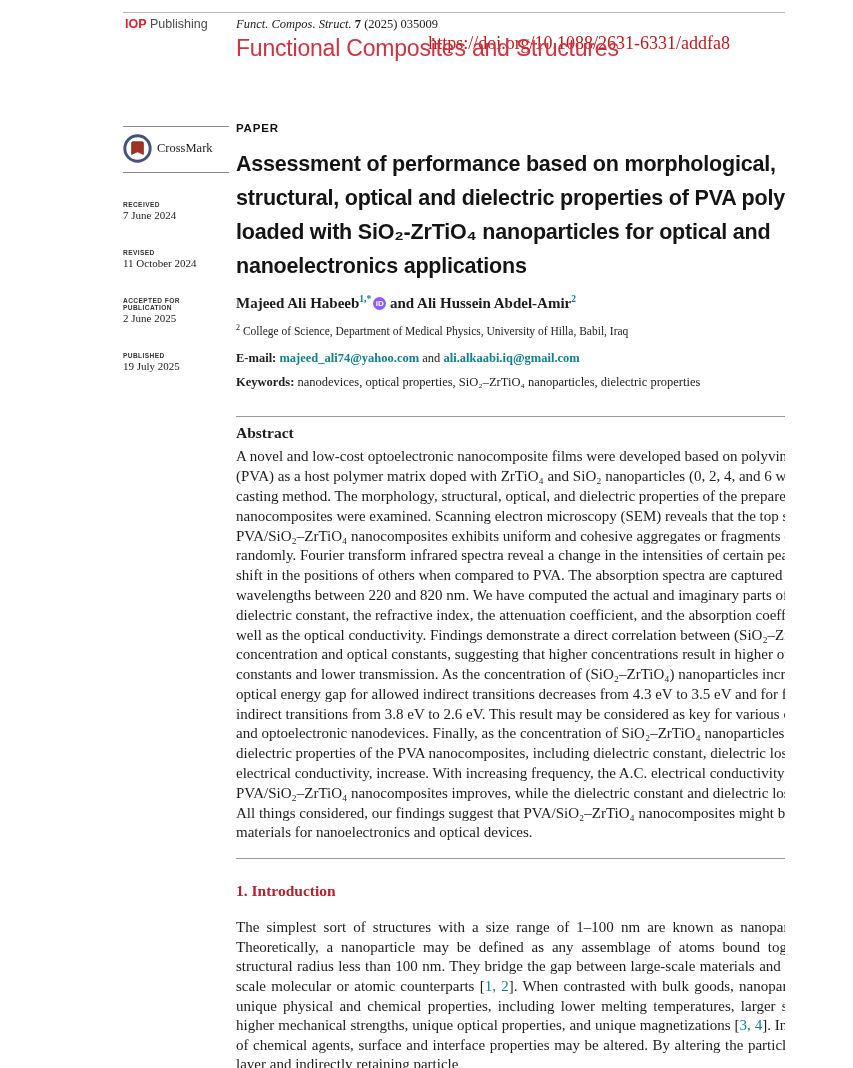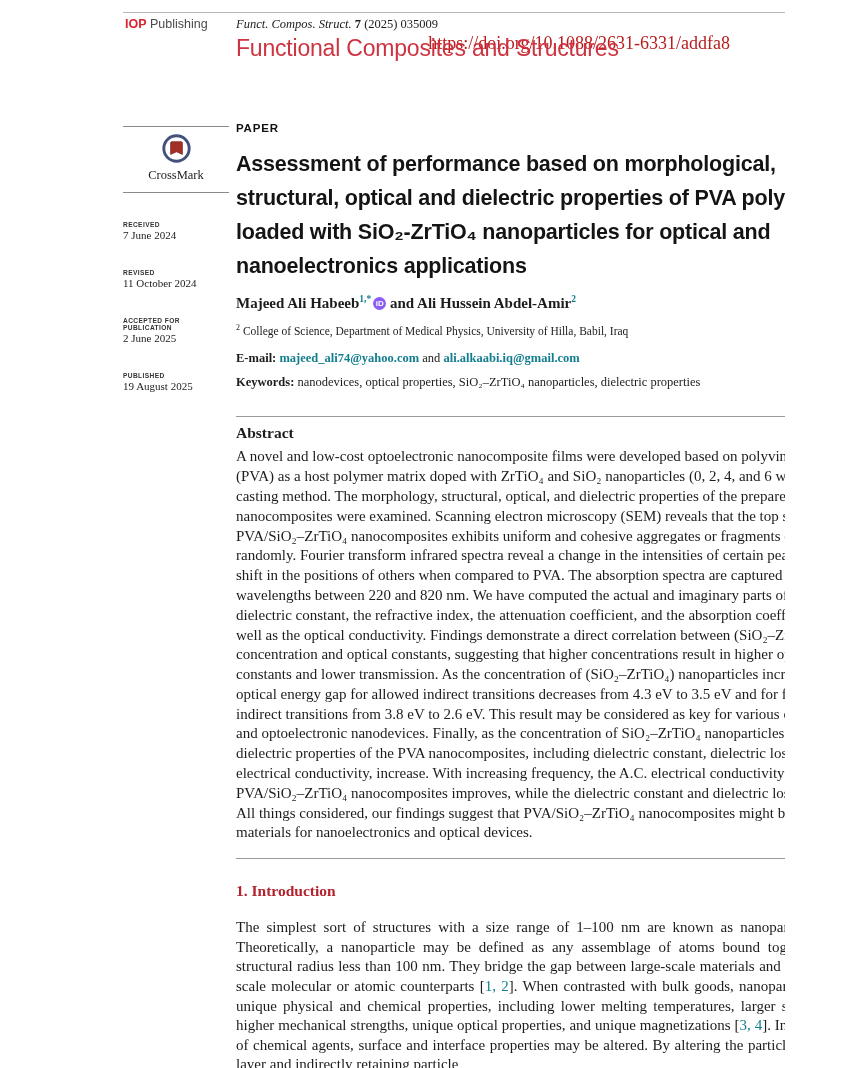--- a/index.html
+++ b/index.html
@@ -20,21 +20,21 @@
   .citation .vol { font-weight:700; }
   .doi-link { position:absolute; right:0; top:16px; font-size:18px; color:#b91c1c; text-decoration:none; }
   .journal-title {
     position:absolute; left:168px; top:35px;
     font-family:"Liberation Sans", sans-serif; font-size:23px; letter-spacing:-0.2px;
     color:#cd3340;
   }
 
   
   .sidebar { position:absolute; left:55px; top:126px; width:106px; }
-  .crossmark-box { border-top:1px solid #8a8a8a; border-bottom:1px solid #8a8a8a; padding:7px 0 9px 0; display:flex; align-items:center; gap:5px; cursor:pointer;flex-direction:column; }
+  .crossmark-box { border-top:1px solid #8a8a8a; border-bottom:1px solid #8a8a8a; padding:7px 0 9px 0; display:flex; align-items:center; gap:5px; cursor:pointer; }
   .crossmark-box svg { display:block; }
   .crossmark-label { font-size:12.5px; color:#222; }
   .date-list { margin-top:6px; }
   .date-entry { margin-bottom:8px;margin-top:28px; }
   .date-label {
     font-family:"Liberation Sans", sans-serif; font-weight:700;
     font-size:6.6px; letter-spacing:0.4px; color:#333; text-transform:uppercase;
   }
   .date-value { font-size:11px; margin-top:1px; }
 
@@ -106,21 +106,21 @@
       <div class="date-entry">
         <div class="date-label">REVISED</div>
         <div class="date-value">11 October 2024</div>
       </div>
       <div class="date-entry">
         <div class="date-label">ACCEPTED FOR PUBLICATION</div>
         <div class="date-value">2 June 2025</div>
       </div>
       <div class="date-entry">
         <div class="date-label">PUBLISHED</div>
-        <div class="date-value">19 August 2025</div>
+        <div class="date-value">19 July 2025</div>
       </div>
     </div>
   </div>
 
   <div class="main">
     <div class="paper-label">PAPER</div>
 
     <h1 class="article-title">Assessment of performance based on morphological, structural, optical and dielectric properties of PVA polymer loaded with SiO₂-ZrTiO₄ nanoparticles for optical and nanoelectronics applications</h1>
 
     <div class="authors">

